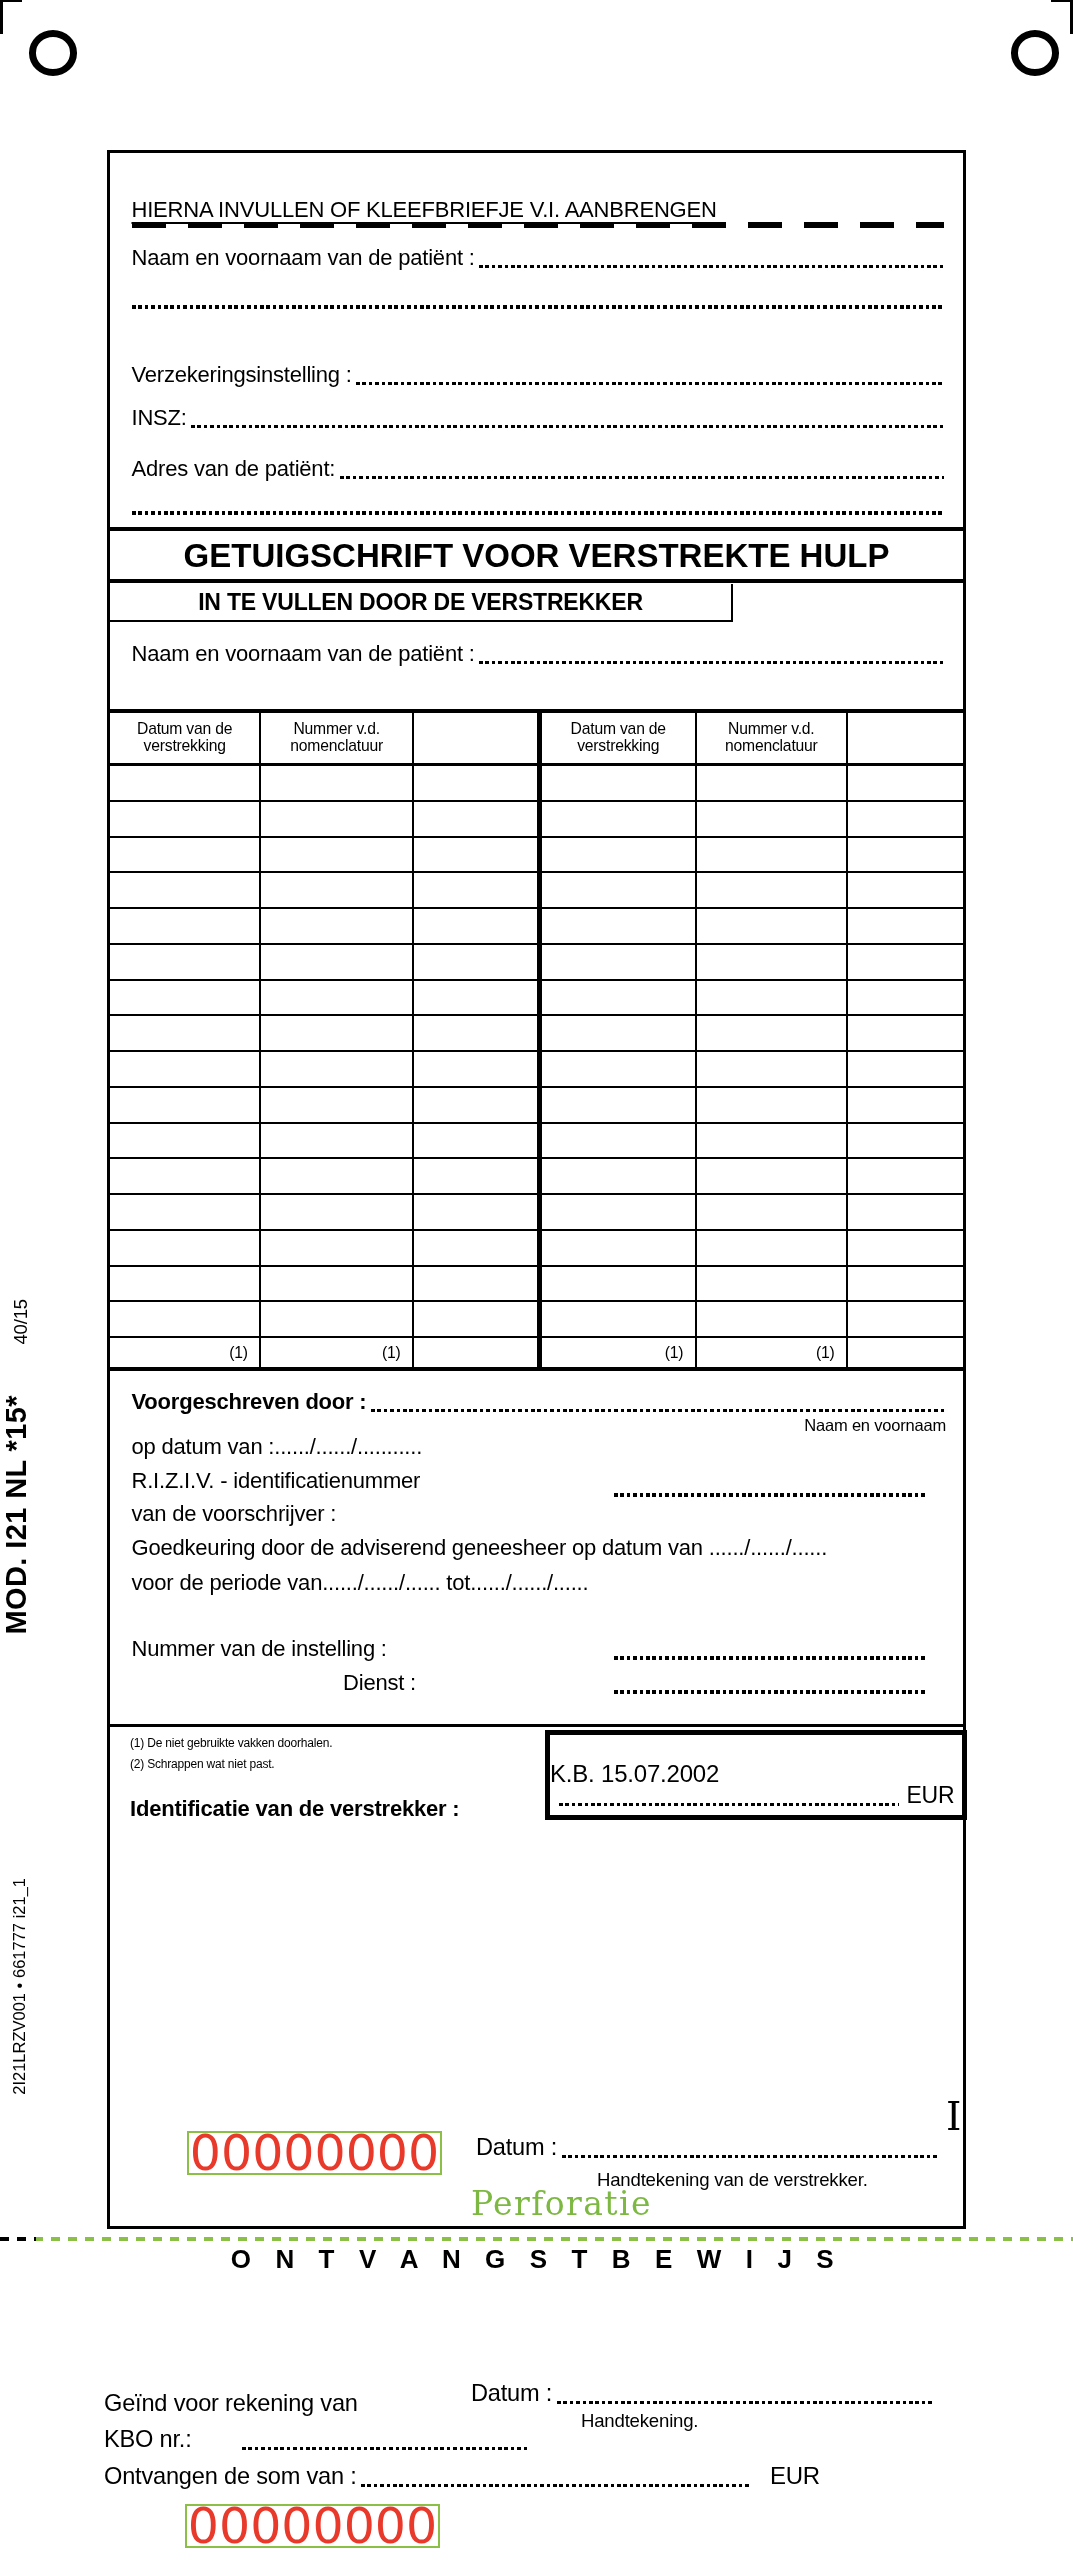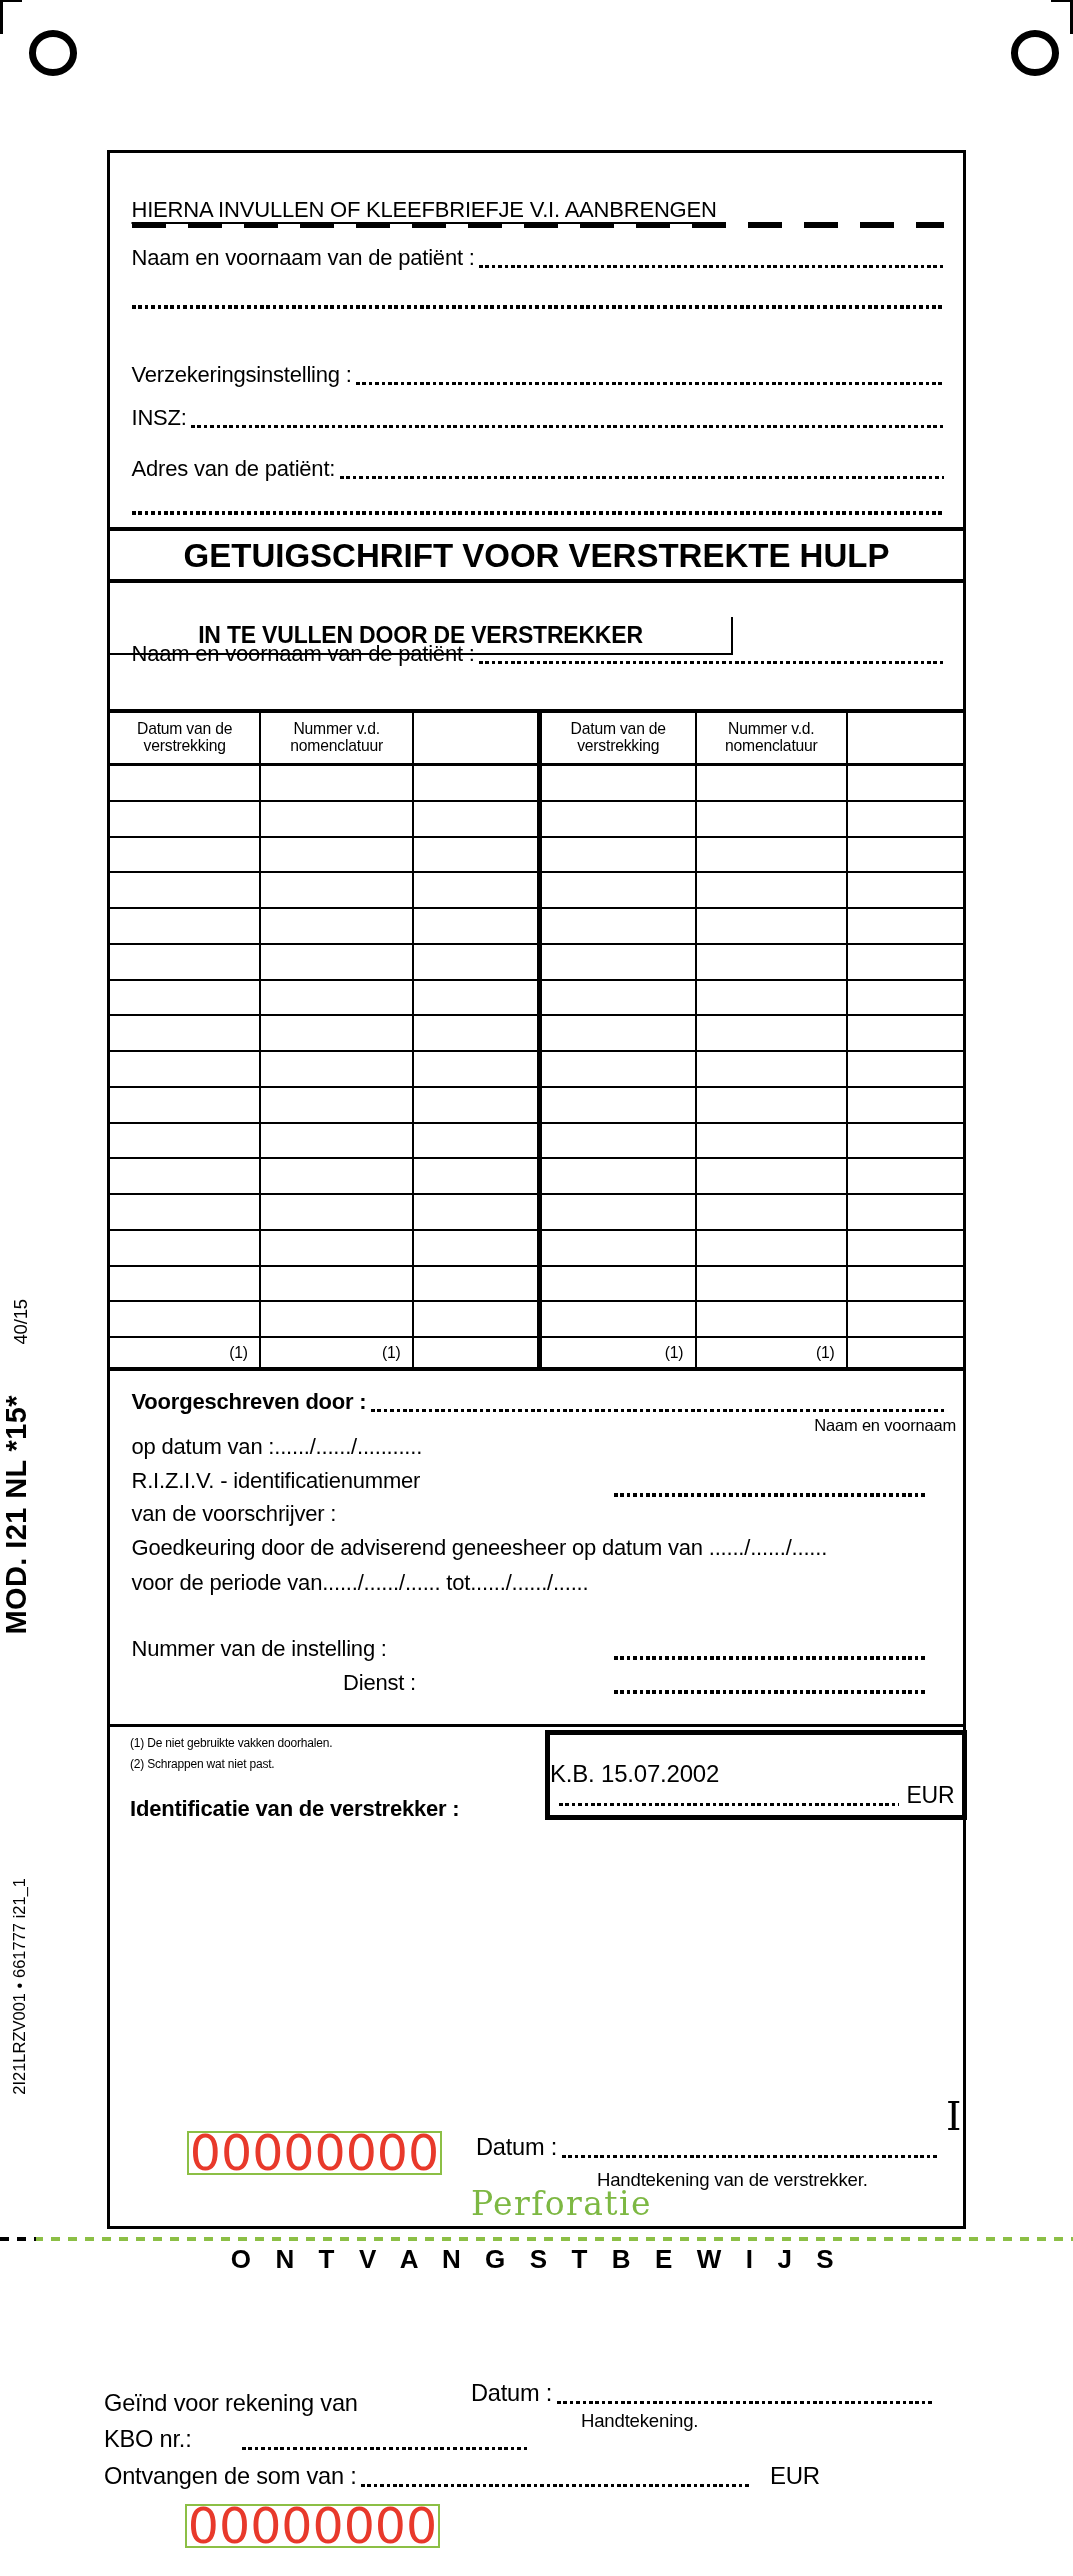--- a/index.html
+++ b/index.html
@@ -30,21 +30,21 @@
   .dotline{flex:1;height:3.6px;margin:0 0 2.9px 4.3px;
     background:repeating-linear-gradient(90deg,#000 0 3.6px,transparent 3.6px 6.4px);}
   .dotline.fixed{flex:none;margin:0;}
   .dashline{height:6.4px;background:repeating-linear-gradient(90deg,#000 0 34px,transparent 34px 56px);}
   .divider{left:0;right:0;background:#000;}
   .title-underline{text-decoration:underline;text-decoration-thickness:2.1px;text-underline-offset:5px;}
   .center{text-align:center;}
   
   .cert-title{left:0;right:0;font-size:33px;font-weight:bold;letter-spacing:0px;}
   .subbox{left:0;top:431px;width:621px;height:36px;border-right:2.9px solid #000;border-bottom:2.9px solid #000;
-    font-size:23px;font-weight:bold;line-height:36px;text-align:center;margin-top:33px;}
+    font-size:23px;font-weight:bold;line-height:36px;text-align:center;}
   
   .stable{left:0;right:0;top:556px;height:662px;border-top:4.3px solid #000;border-bottom:4.3px solid #000;
     box-sizing:border-box;display:grid;
     grid-template-columns:213fr 215fr 180fr 218fr 213fr 162fr;
     grid-template-rows:53px repeat(16,1fr) 29px;}
   .stable > div{border-right:2.1px solid #000;border-bottom:2.1px solid #000;box-sizing:border-box;}
   .stable > div.thick{border-right-width:5px;}
   .stable > div.last{border-right:none;}
   .th{font-size:15.7px;line-height:17px;text-align:center;padding-top:7.2px;border-bottom-width:3.6px !important;}
   .tf{border-bottom:none !important;font-size:15.7px;display:flex;align-items:center;justify-content:flex-end;padding-right:11.4px;}
@@ -247,21 +247,21 @@
     <div class="tf">
         <span>(1)</span>
       </div>
     <div class="tf last"></div>
   </div>
 
   <div class="abs field" style="left:21.5px;right:18.6px;top:1236px;">
     <span class="lbl bold">Voorgeschreven door :</span>
     <span class="dotline"></span>
   </div>
-  <div class="abs smallnote" style="right:7px;top:1263px;">Naam en voornaam</div>
+  <div class="abs smallnote" style="right:17px;top:1263px;">Naam en voornaam</div>
   <div class="abs lbl" style="left:21.5px;top:1281px;">op datum van :....../....../...........</div>
 
   <div class="abs lbl" style="left:21.5px;top:1315px;">R.I.Z.I.V. - identificatienummer</div>
   <div class="abs dotline fixed" style="left:504px;width:312px;top:1340px;"></div>
   <div class="abs lbl" style="left:21.5px;top:1348px;">van de voorschrijver :</div>
 
   <div class="abs lbl" style="left:21.5px;top:1382px;">Goedkeuring door de adviserend geneesheer op datum van  ....../....../......</div>
   <div class="abs lbl" style="left:21.5px;top:1417px;">voor de periode van....../....../......  tot....../....../......</div>
 
   <div class="abs lbl" style="left:21.5px;top:1483px;">Nummer van de instelling :</div>

